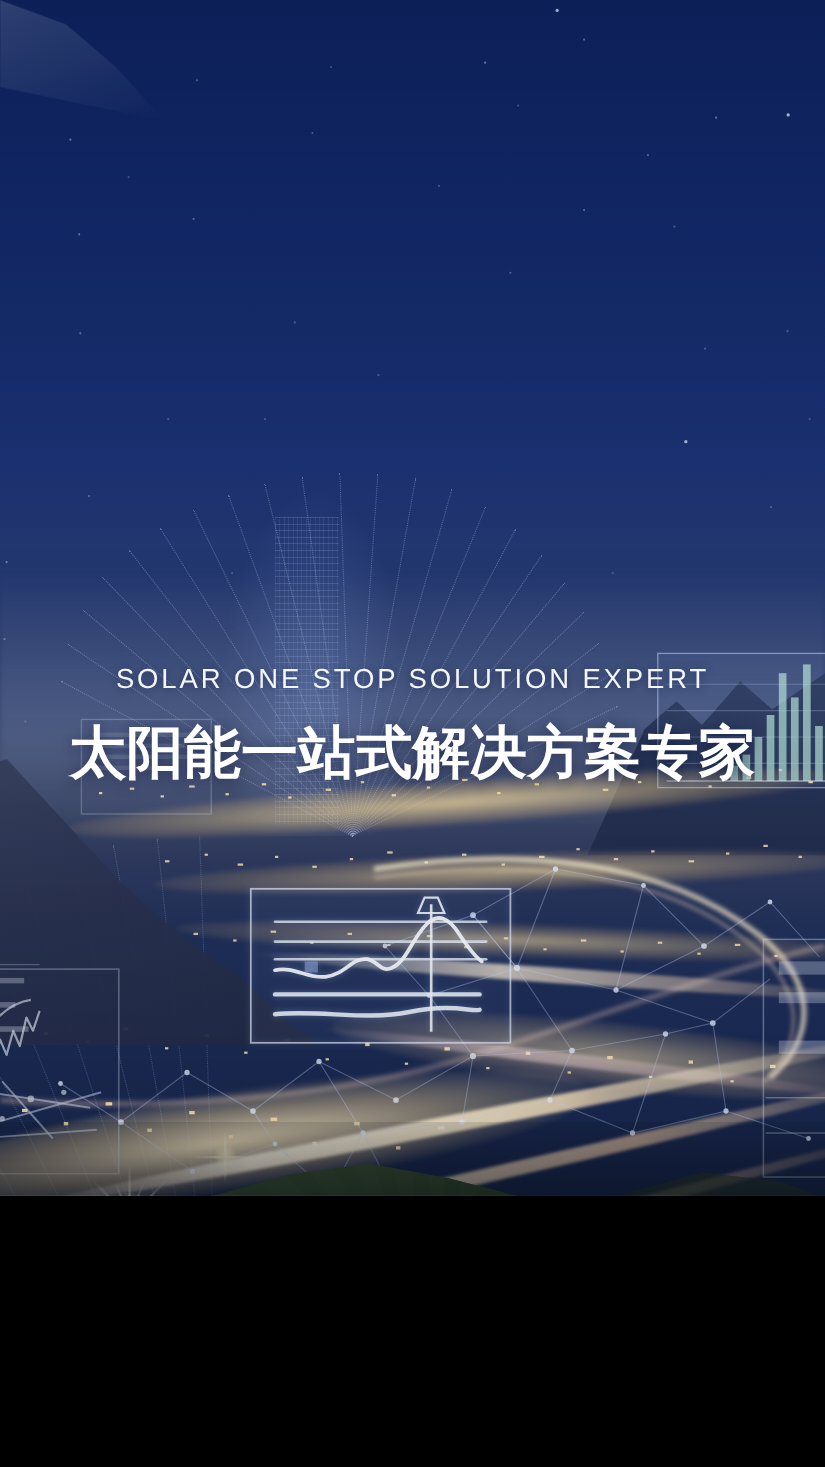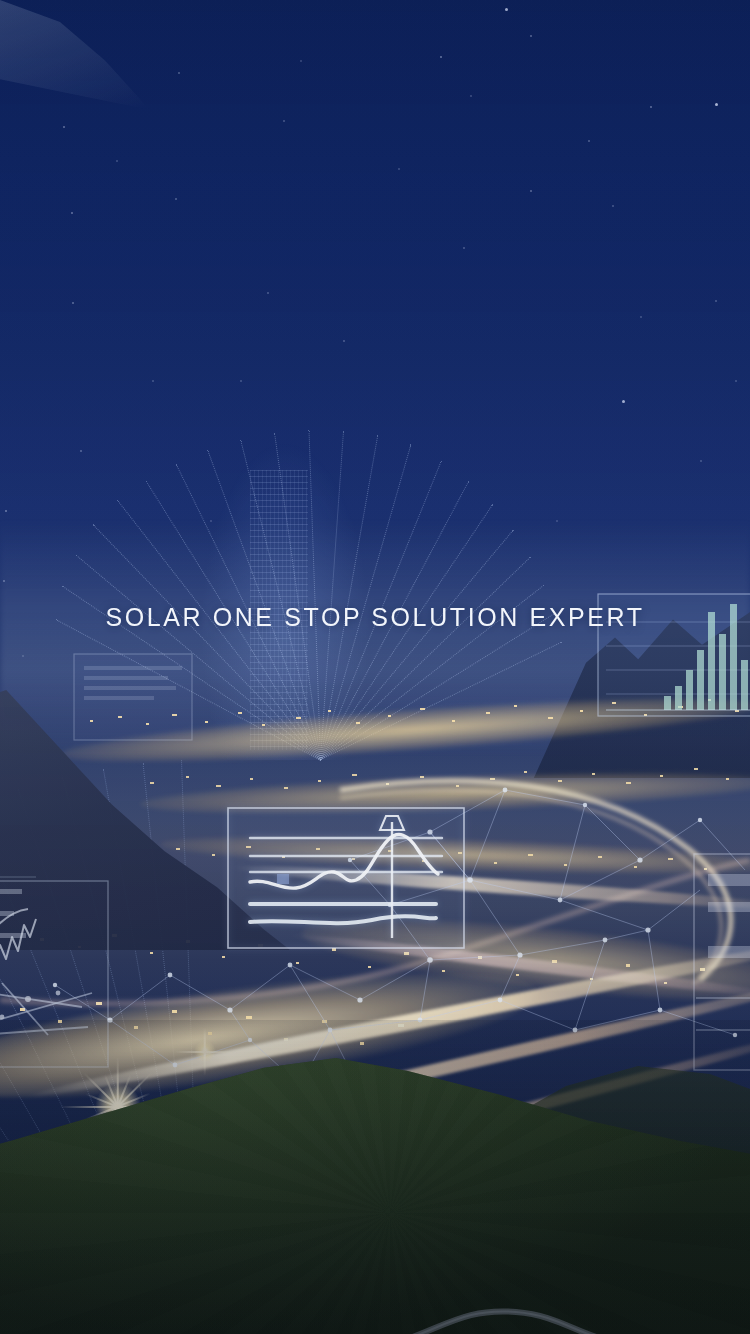--- a/index.html
+++ b/index.html
@@ -7,21 +7,21 @@
     padding: 0;
     background: #000;
   }
   body {
     font-family: "Liberation Sans", sans-serif;
   }
 
   #stage {
     position: relative;
     width: 750px;
-    height: 1334px;
+    height: 1087px;
     overflow: hidden;
     background: #1d4ed8;
   }
 
   
   .sky {
     position: absolute;
     inset: 0;
     background: linear-gradient(180deg,
       #0d2159 0%,
@@ -738,15 +738,16 @@
              C 410 80, 460 70, 520 62" stroke="rgba(158,170,182,.62)" stroke-width="6" fill="none" stroke-linecap="round"></path>
     <path d="M0 78 C 40 80, 90 84, 130 70 C 168 56, 190 40, 236 44 C 286 48, 300 72, 352 76
              C 410 80, 460 70, 520 62" stroke="rgba(200,212,225,.35)" stroke-width="2" fill="none" stroke-linecap="round"></path>
   </svg>
 
   <div class="overlay-dark"></div>
   <div class="overlay-tint"></div>
 
   <div class="textblock">
     <div class="eyebrow">SOLAR ONE STOP SOLUTION EXPERT</div>
+    <div class="headline">太阳能一站式解决方案专家</div>
   </div>
 
 </div>
 
 </body></html>

